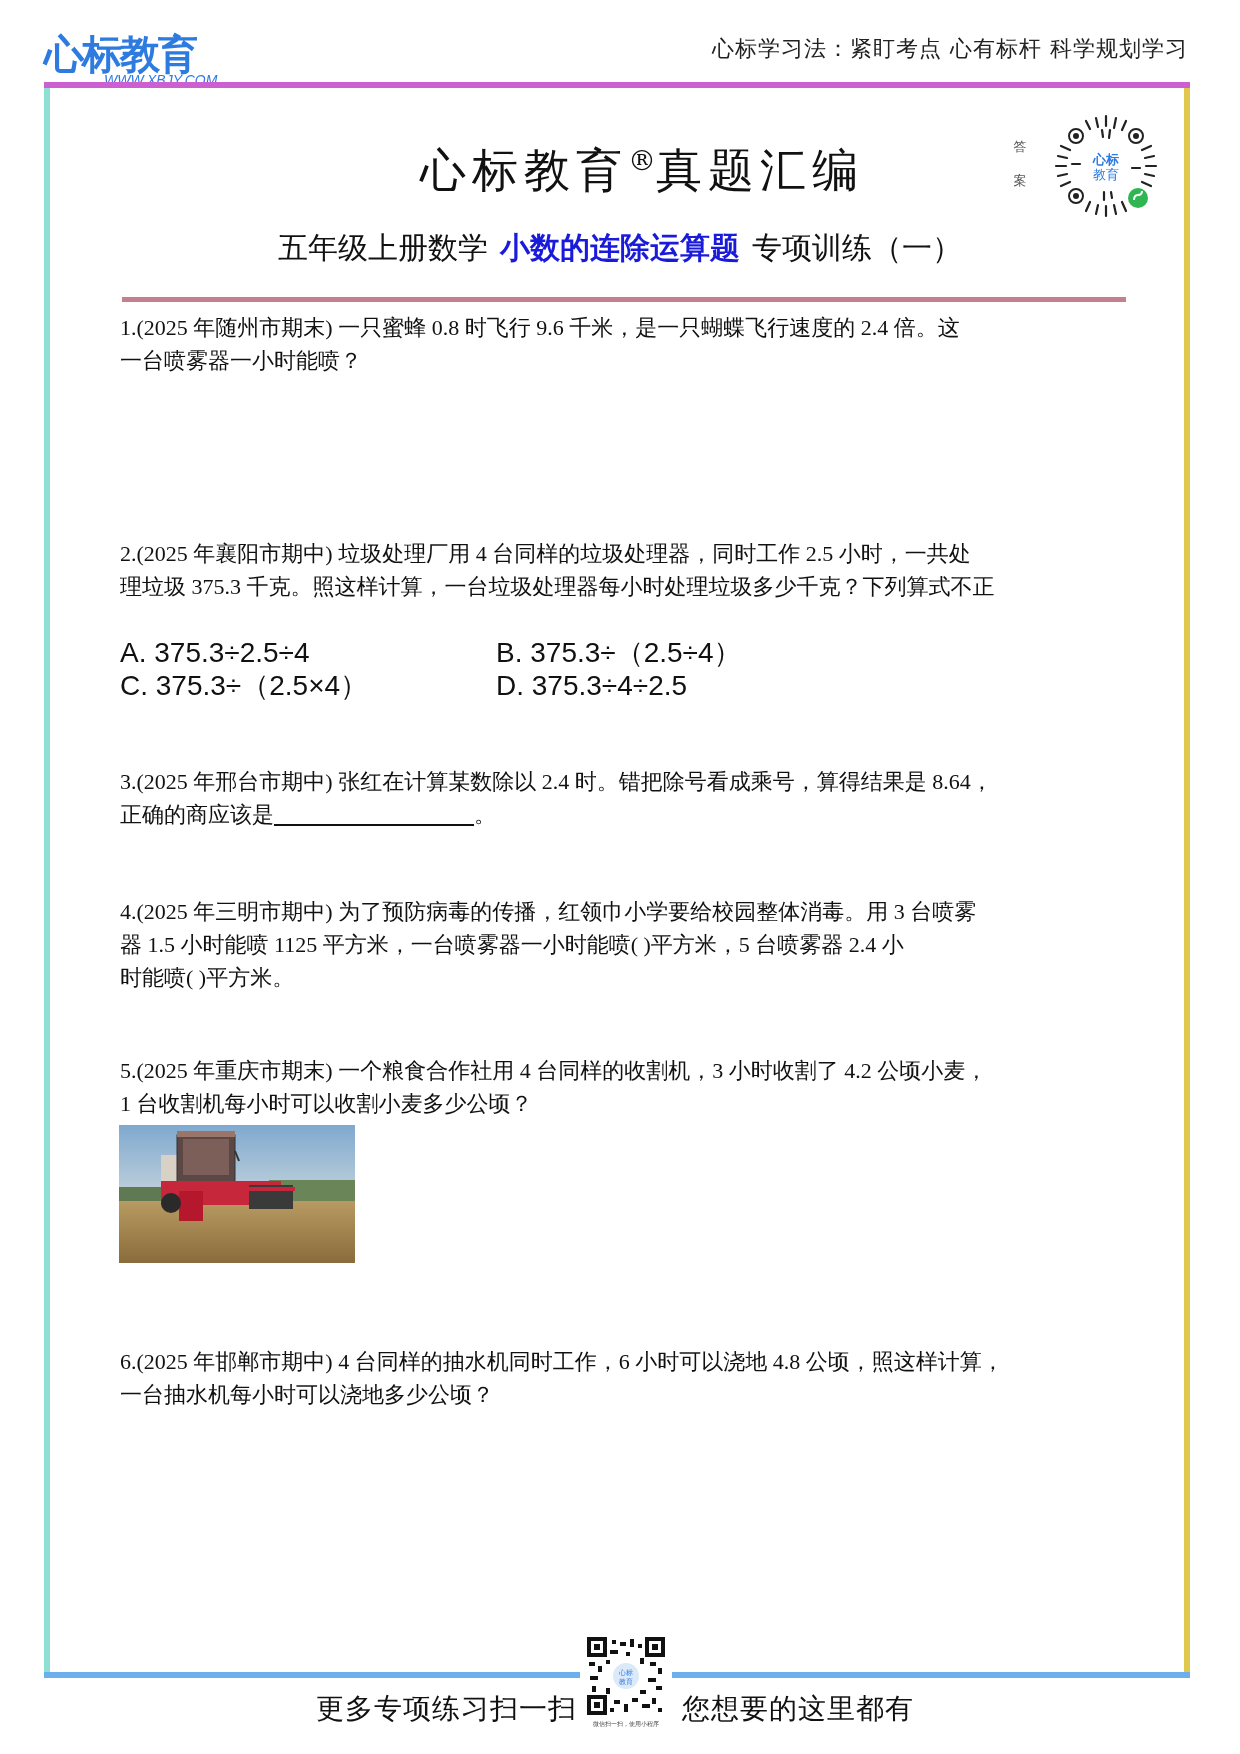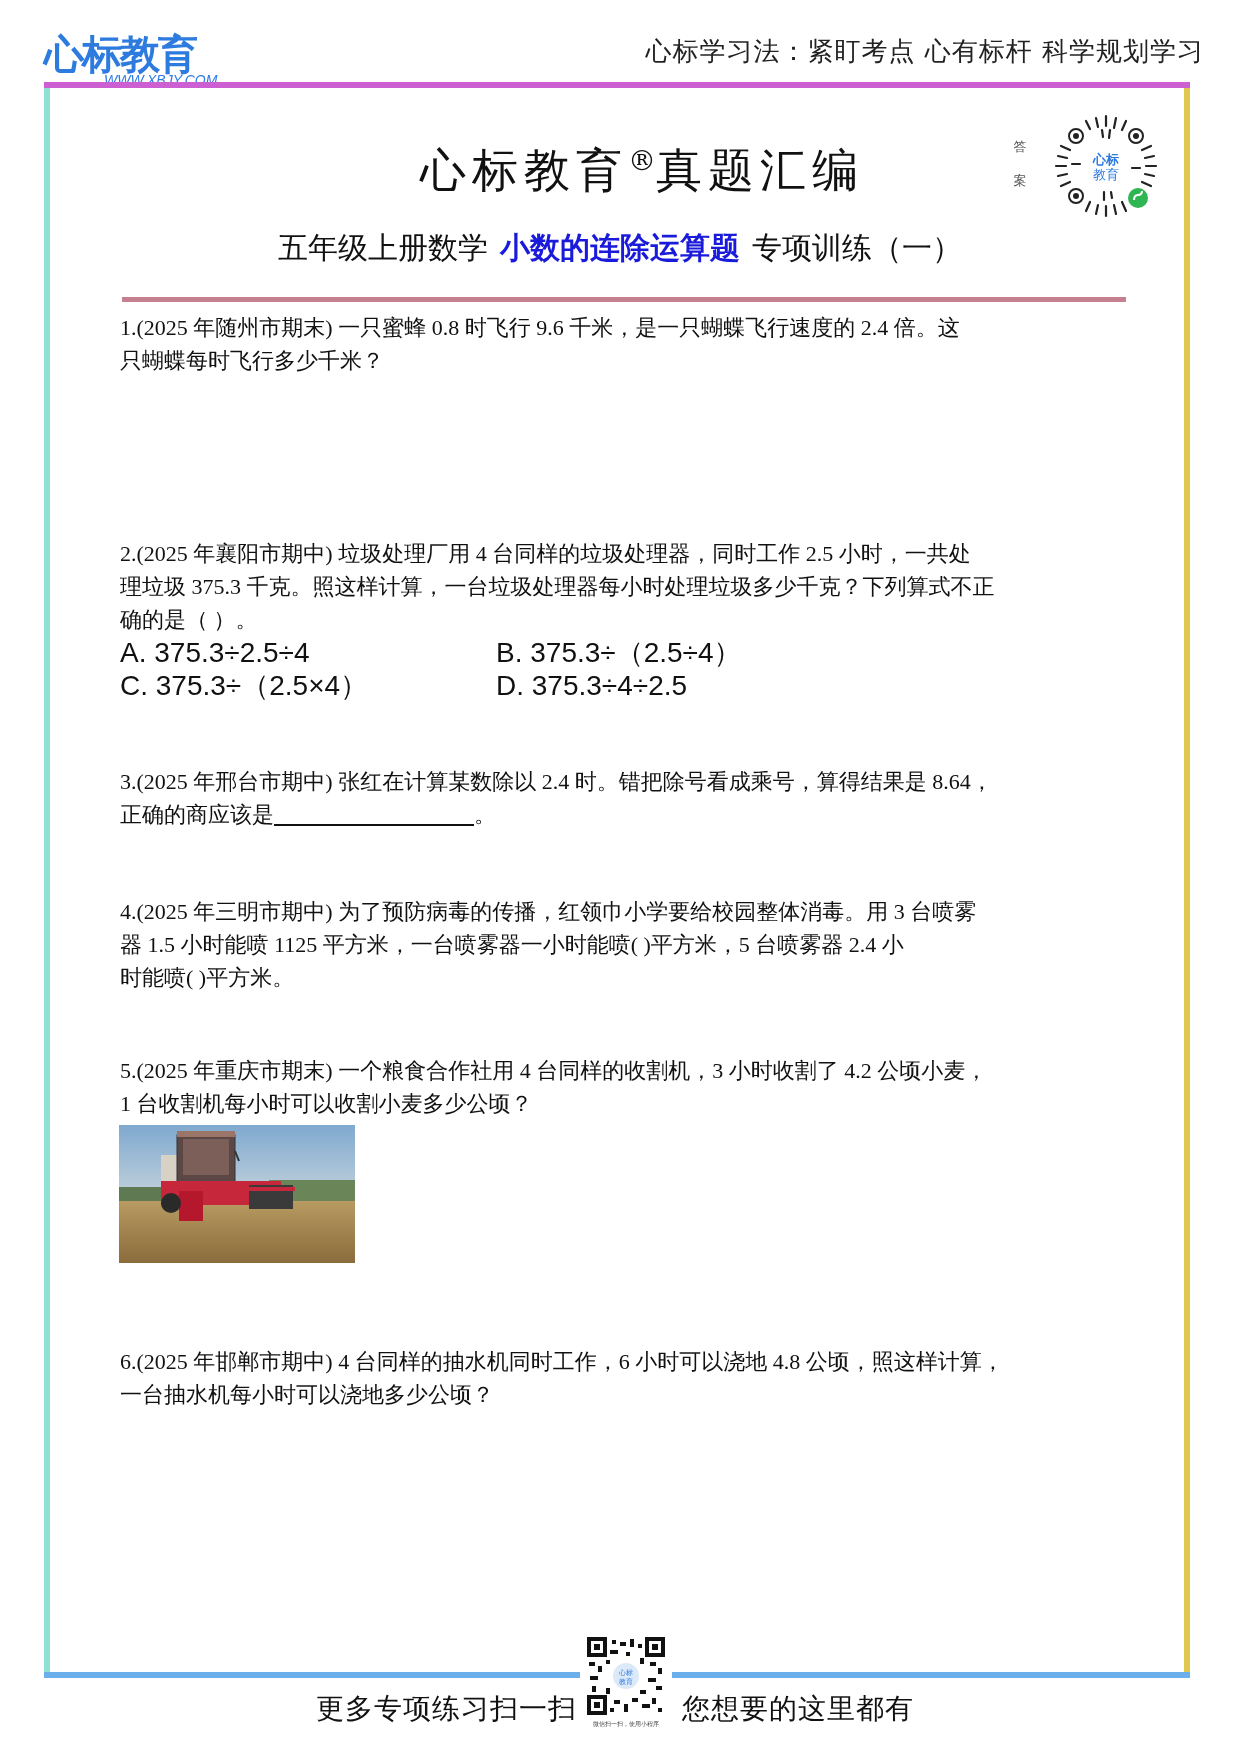--- a/index.html
+++ b/index.html
@@ -5,22 +5,22 @@
   html, body { margin: 0; padding: 0; background: #ffffff; }
   body { width: 1240px; height: 1754px; position: relative; overflow: hidden;
          font-family: "DejaVu Serif", "Liberation Serif", serif; color: #111; }
 
   
   .logo { position: absolute; left: 44px; top: 30px; width: 160px; height: 52px; }
   .logo-main { position: absolute; left: 0; top: 0; font-family: "DejaVu Sans", sans-serif;
                font-weight: bold; font-size: 40px; line-height: 48px; color: #2e7be0; letter-spacing: -2px; }
   .logo-url { position: absolute; left: 60px; top: 42px; font-family: "Liberation Sans", sans-serif;
               font-style: italic; font-size: 14px; color: #2e7be0; }
-  .slogan { position: absolute; right: 36px; top: 34px; font-family: "DejaVu Serif", serif;
-            font-size: 26px; color: #222; letter-spacing: 1px; }
+  .slogan { position: absolute; right: 52px; top: 34px; font-family: "DejaVu Serif", serif;
+            font-size: 22px; color: #222; letter-spacing: 1px; }
 
   
   .border-top { position: absolute; left: 44px; top: 82px; width: 1146px; height: 6px; background: #cc5fd1; }
   .border-left { position: absolute; left: 44px; top: 88px; width: 6px; height: 1584px; background: #8fe0d4; }
   .border-right { position: absolute; left: 1184px; top: 88px; width: 6px; height: 1584px; background: #e0c84f; }
   .border-bottom { position: absolute; left: 44px; top: 1672px; width: 1146px; height: 6px; background: #6bb0ec; }
 
   
   .main-title { position: absolute; left: 0; width: 1240px; top: 140px; text-align: center;
                 font-family: "DejaVu Serif", serif; font-size: 46px; letter-spacing: 6px; color: #111; margin-left: 22px; }
@@ -133,27 +133,26 @@
 </div>
 
 <div class="subtitle">
   <span>五年级上册数学</span><span class="topic">小数的连除运算题</span><span>专项训练（一）</span>
 </div>
 
 <div class="divider"></div>
 
 <div class="q" style="top:311px;">
   <div>1.(2025 年随州市期末) 一只蜜蜂 0.8 时飞行 9.6 千米，是一只蝴蝶飞行速度的 2.4 倍。这</div>
-  <div>只蝴蝶每时飞行多少千米？</div>
+  <div>一台喷雾器一小时能喷？</div>
 </div>
 
 <div class="q" style="top:537px;">
   <div>2.(2025 年襄阳市期中) 垃圾处理厂用 4 台同样的垃圾处理器，同时工作 2.5 小时，一共处</div>
   <div>理垃圾 375.3 千克。照这样计算，一台垃圾处理器每小时处理垃圾多少千克？下列算式不正</div>
-  <div>确的是（          ）。</div>
 </div>
 <div class="opts" style="top:636px; height:70px;">
   <div class="opt" style="left:0; top:0;">A. 375.3÷2.5÷4</div>
   <div class="opt" style="left:376px; top:0;text-align:center;">B. 375.3÷（2.5÷4）</div>
   <div class="opt" style="left:0; top:33px;">C. 375.3÷（2.5×4）</div>
   <div class="opt" style="left:376px; top:33px;">D. 375.3÷4÷2.5</div>
 </div>
 
 <div class="q" style="top:765px;">
   <div>3.(2025 年邢台市期中) 张红在计算某数除以 2.4 时。错把除号看成乘号，算得结果是 8.64，</div>

